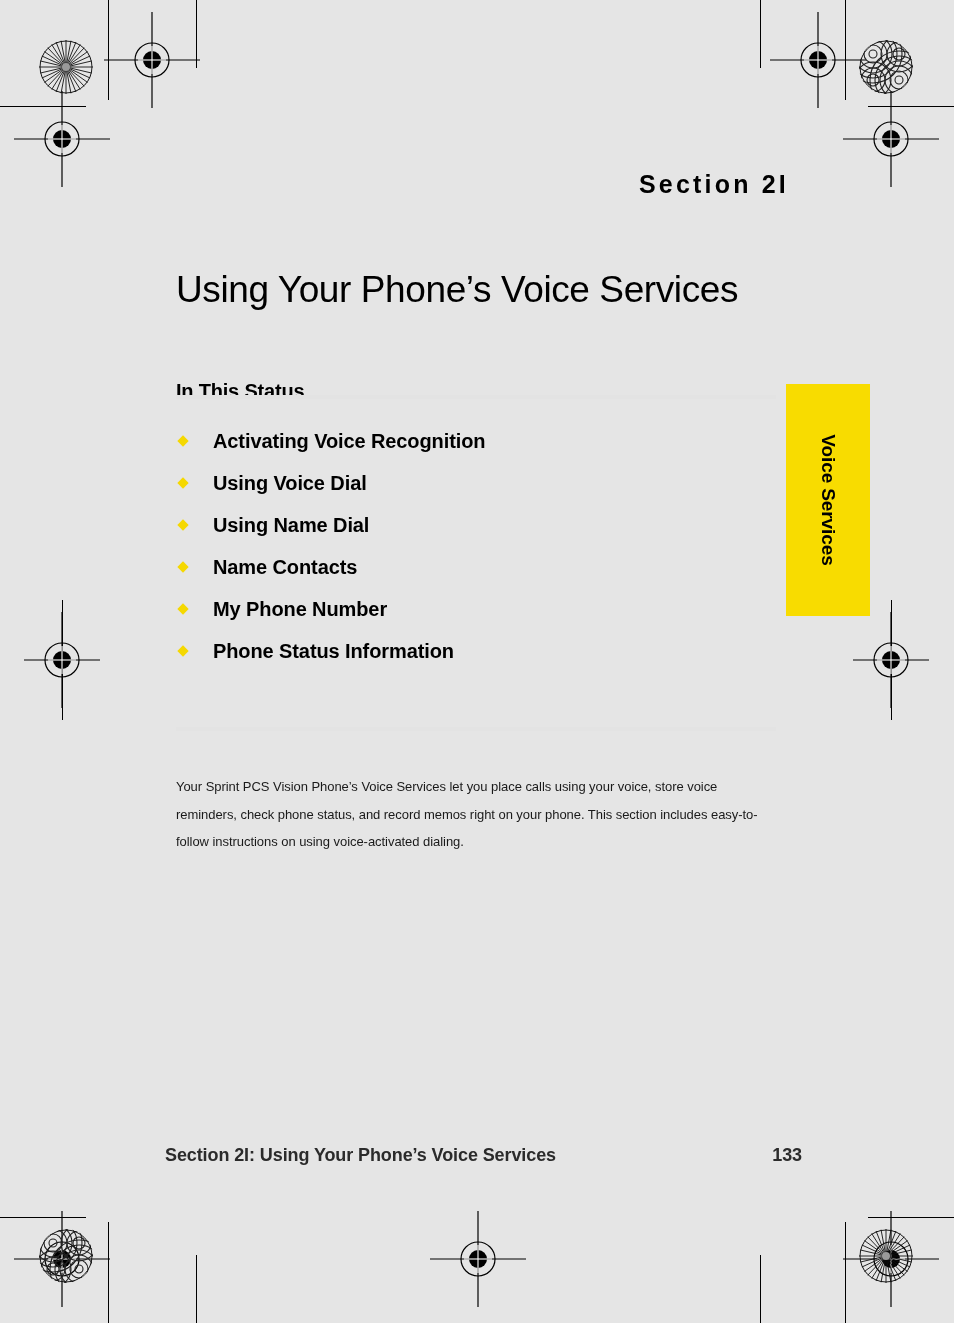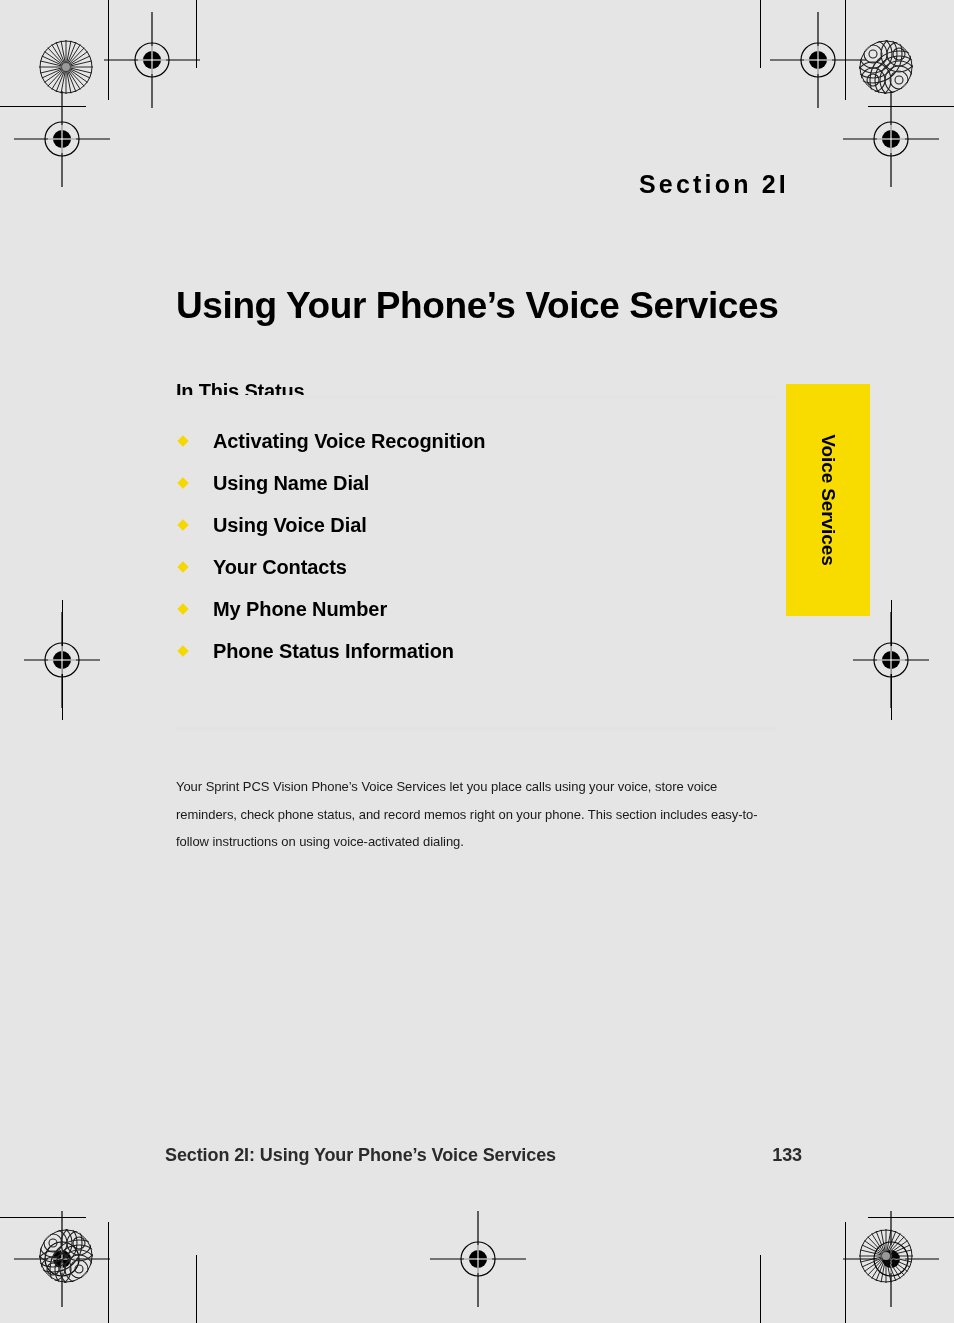--- a/index.html
+++ b/index.html
@@ -58,23 +58,23 @@
     text-align: right;
     font-size: 25px;
     font-weight: bold;
     letter-spacing: 3.2px;
     color: #000000;
   }
 
   .page-title {
     position: absolute;
     left: 176px;
-    top: 260px;
+    top: 244px;
     font-size: 37px;
-    font-weight: bold;
+    font-weight: normal;
     letter-spacing: -0.4px;
     color: #000000;
     white-space: nowrap;
   }
 
   .in-this-section {
     position: absolute;
     left: 176px;
     top: 363px;
     font-size: 20px;
@@ -438,29 +438,29 @@
 
   <div class="rule rule-top"></div>
 
   <ul class="toc-list">
     <li class="toc-item">
       <span class="toc-bullet"></span>
       <span class="toc-label">Activating Voice Recognition</span>
     </li>
     <li class="toc-item">
       <span class="toc-bullet"></span>
+      <span class="toc-label">Using Voice Dial</span>
+    </li>
+    <li class="toc-item">
+      <span class="toc-bullet"></span>
       <span class="toc-label">Using Name Dial</span>
     </li>
     <li class="toc-item">
       <span class="toc-bullet"></span>
-      <span class="toc-label">Using Voice Dial</span>
-    </li>
-    <li class="toc-item">
-      <span class="toc-bullet"></span>
-      <span class="toc-label">Your Contacts</span>
+      <span class="toc-label">Name Contacts</span>
     </li>
     <li class="toc-item">
       <span class="toc-bullet"></span>
       <span class="toc-label">My Phone Number</span>
     </li>
     <li class="toc-item">
       <span class="toc-bullet"></span>
       <span class="toc-label">Phone Status Information</span>
     </li>
   </ul>

